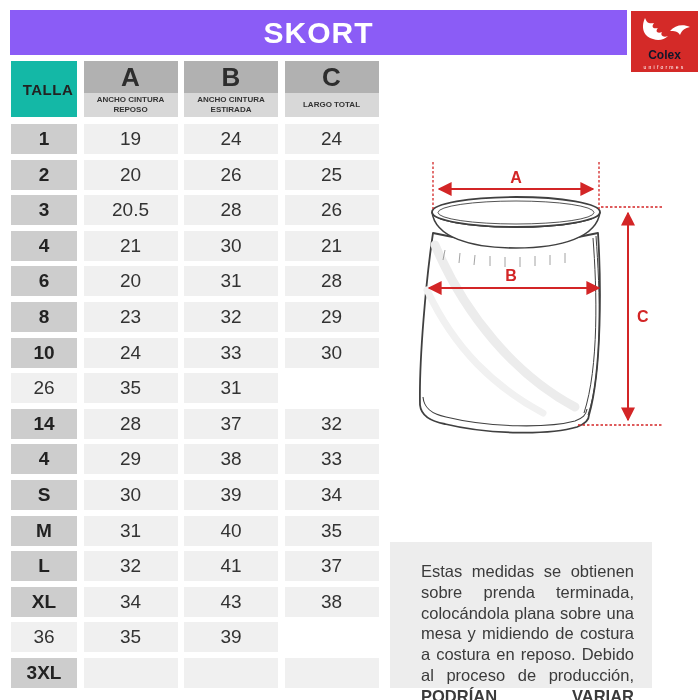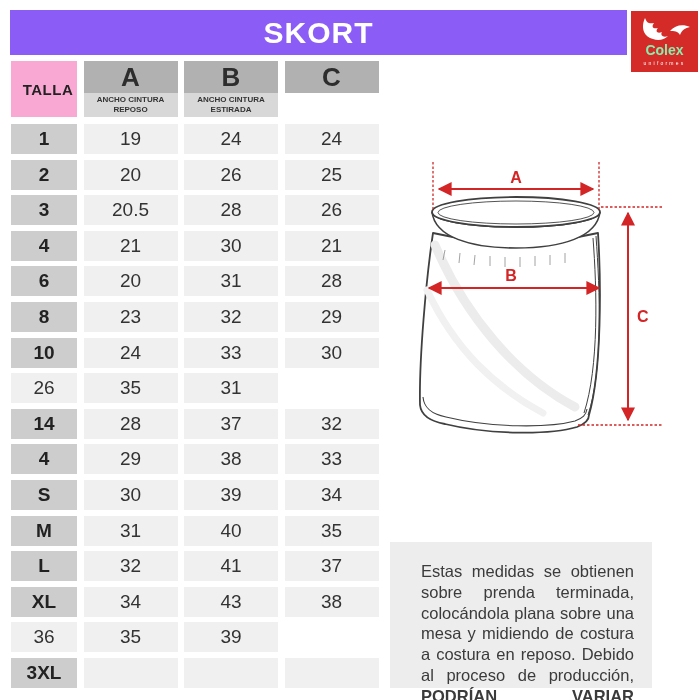--- a/index.html
+++ b/index.html
@@ -14,28 +14,28 @@
   }
   .titlebar .t {
     color:#fff; font-weight:bold; font-size:30px; letter-spacing:1px;
   }
   
   .logo {
     position:absolute; left:631px; top:11px; width:67px; height:61px;
     background:#d42a28; display:flex; flex-direction:column; align-items:center;
   }
   .logo svg { margin-top:4px; display:block; }
-  .logo-brand { color:#86efac; font-weight:bold; font-size:14px; line-height:1; margin-top:2px; }
+  .logo-brand { color:#0f172a; font-weight:bold; font-size:12px; line-height:1; margin-top:8px; }
   .logo-tagline { color:#fff; font-size:5px; letter-spacing:2.2px; margin-top:3px; }
   
   .size-table { position:absolute; left:11px; top:61px; }
   .thead, .trow { display:grid; grid-template-columns:66px 94px 94px 94px; column-gap:6.5px; }
   .thead { height:56px; margin-bottom:7px; }
   .talla {
-    background:#f9a8d4; display:flex; align-items:center; justify-content:center;
+    background:#14b8a6; display:flex; align-items:center; justify-content:center;
     font-weight:bold; font-size:15px; color:#222; letter-spacing:0.5px;padding-left:8px;
   }
   .colhead { display:flex; flex-direction:column; }
   .letter {
     height:32px; background:#b1b1b1; display:flex; align-items:center; justify-content:center;
     font-size:26px; font-weight:bold; color:#2d2d2d;
   }
   .desc {
     height:24px; background:#d8d8d8; display:flex; align-items:center; justify-content:center;
     font-size:8px; font-weight:bold; color:#333; text-align:center;
@@ -83,20 +83,21 @@
       <div class="desc">ANCHO CINTURA
 REPOSO</div>
     </div>
     <div class="colhead">
       <div class="letter">B</div>
       <div class="desc">ANCHO CINTURA
 ESTIRADA</div>
     </div>
     <div class="colhead">
       <div class="letter">C</div>
+      <div class="desc">LARGO TOTAL</div>
     </div>
   </div>
   <div class="tbody">
   <div class="trow">
     <div class="rlabel">1</div>
     <div class="dcell">19</div>
     <div class="dcell">24</div>
     <div class="dcell">24</div>
   </div>
 

